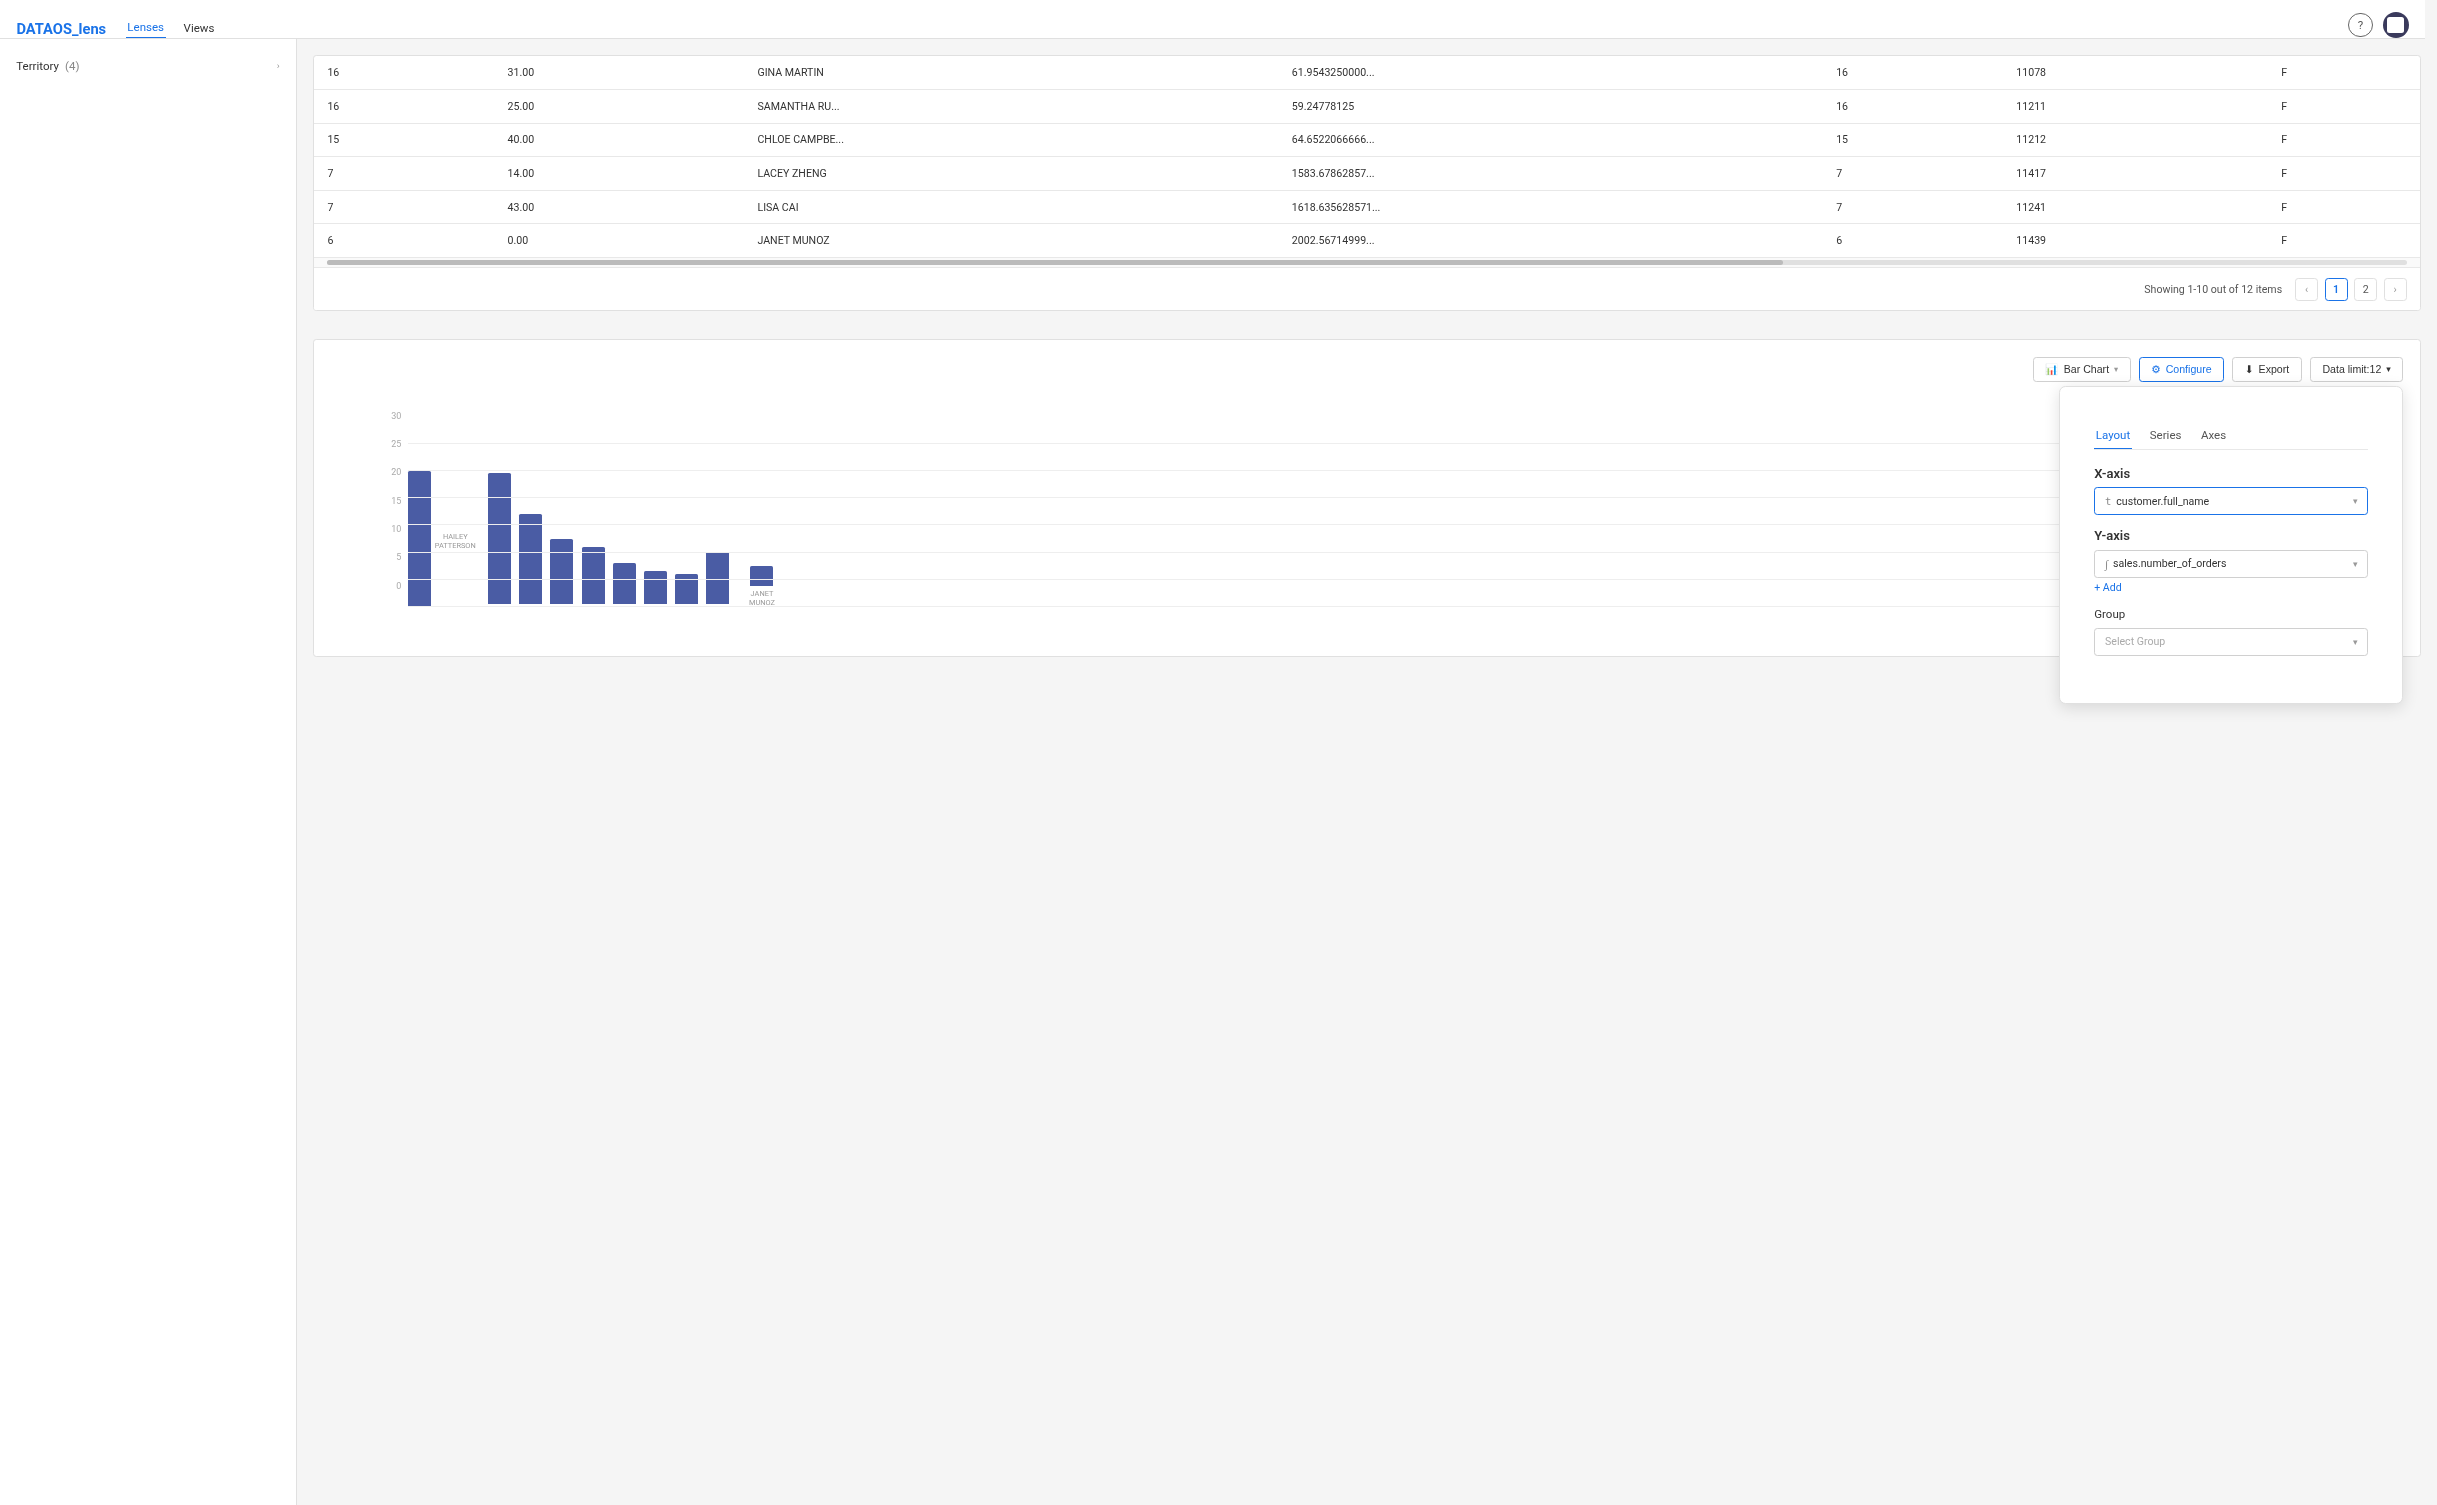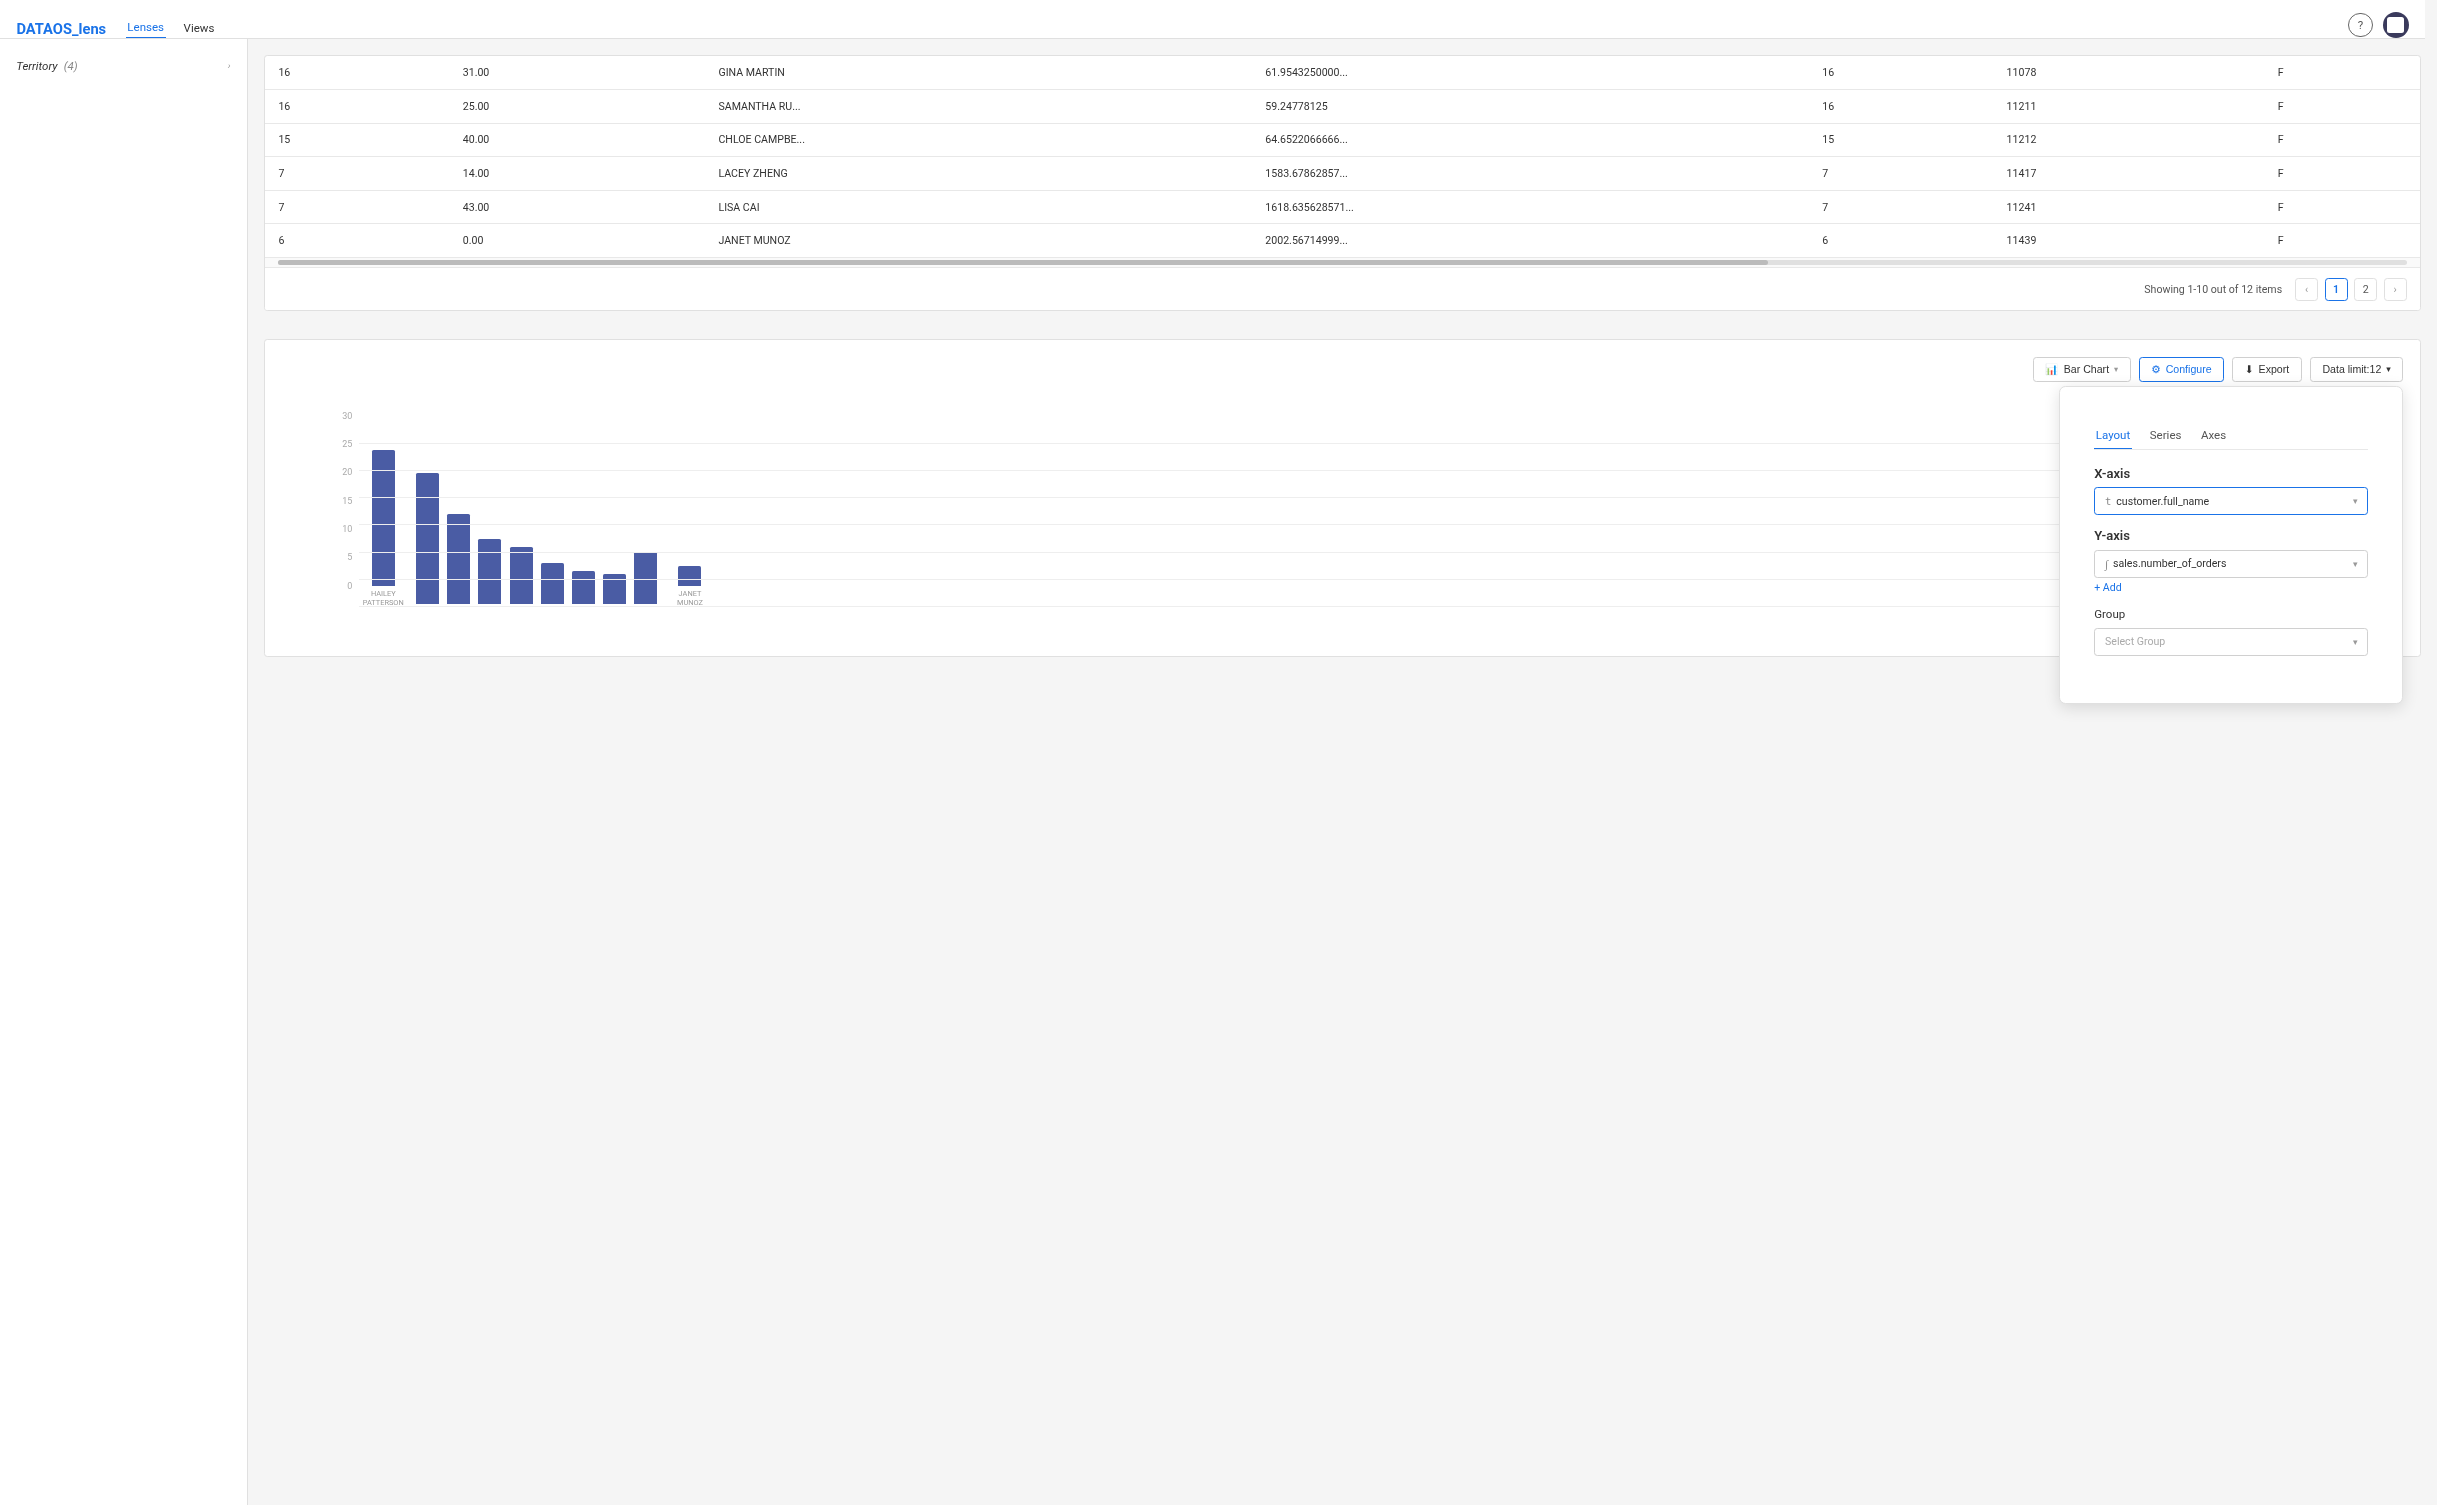--- a/index.html
+++ b/index.html
@@ -15,21 +15,21 @@
     .brand span { color: #1a73e8; }
     .nav-link { font-size: 11.5px; color: #333; margin-right: 16.4px; cursor: pointer; padding: 3.3px 1.6px; }
     .nav-link.active { color: #1a73e8; border-bottom: 1.6px solid #1a73e8; }
     .nav-right { margin-left: auto; display: flex; align-items: center; gap: 9.8px; }
     .icon-btn { width: 24.5px; height: 24.5px; border-radius: 50%; border: 1.2px solid #666; display: flex; align-items: center; justify-content: center; cursor: pointer; font-size: 11.5px; color: #555; }
     .avatar { width: 26px; height: 26px; border-radius: 50%; background: #3a3a5c; display: flex; align-items: center; justify-content: center; cursor: pointer; }
     .avatar-inner { width: 16.4px; height: 16.4px; background: #fff; border-radius: 2.5px; }
 
     
     .page { display: flex; margin-top: 39px; height: calc(100vh - 39px); }
-    .sidebar { width: 248px; background: #fff; border-right: 0.8px solid #e0e0e0; padding: 13px; flex-shrink: 0; font-style: italic; }
+    .sidebar { width: 297px; background: #fff; border-right: 0.8px solid #e0e0e0; padding: 13px; flex-shrink: 0; }
     .sidebar-item { display: flex; align-items: center; justify-content: space-between; padding: 6.5px 3.3px; cursor: pointer; }
     .sidebar-item-label { font-size: 11.5px; color: #333; }
     .sidebar-chevron { color: #999; font-size: 9.8px; }
     .main { flex: 1; overflow-y: auto; padding: 16.4px; background: #f5f5f5; }
 
     
     .table-container { background: #fff; border: 0.8px solid #e0e0e0; border-radius: 3.3px; overflow: hidden; margin-bottom: 28px; }
     table { width: 100%; border-collapse: collapse; }
     th, td { padding: 9.8px 13px; text-align: left; border-bottom: 0.8px solid #e8e8e8; font-size: 10.6px; white-space: nowrap; }
     td { color: #333; }
@@ -228,21 +228,21 @@
                   <div style="border-top:0.8px solid #eee; width:100%;"></div>
                   <div style="border-top:0.8px solid #eee; width:100%;"></div>
                   <div style="border-top:0.8px solid #eee; width:100%;"></div>
                   <div style="border-top:0.8px solid #eee; width:100%;"></div>
                   <div style="border-top:0.8px solid #eee; width:100%;"></div>
                   <div style="border-top:0.8px solid #eee; width:100%;"></div>
                   <div style="border-top:0.8px solid #eee; width:100%;"></div>
                 </div>
 
                 <div style="display:flex; align-items:flex-end; height:100%; gap:8.2px;">
-                  <div style="display:flex;flex-direction:column;align-items:center;">
+                  <div style="display:flex;align-items:center;">
                     <div class="bar" style="height:136px;"></div>
                     <div class="bar-label">HAILEY PATTERSON</div>
                   </div>
                   <div style="display:flex;flex-direction:column;align-items:center;">
                     <div class="bar" style="height:131px;"></div>
                     <div class="bar-label"></div>
                   </div>
                   <div style="display:flex;flex-direction:column;align-items:center;">
                     <div class="bar" style="height:90px;"></div>
                     <div class="bar-label"></div>

